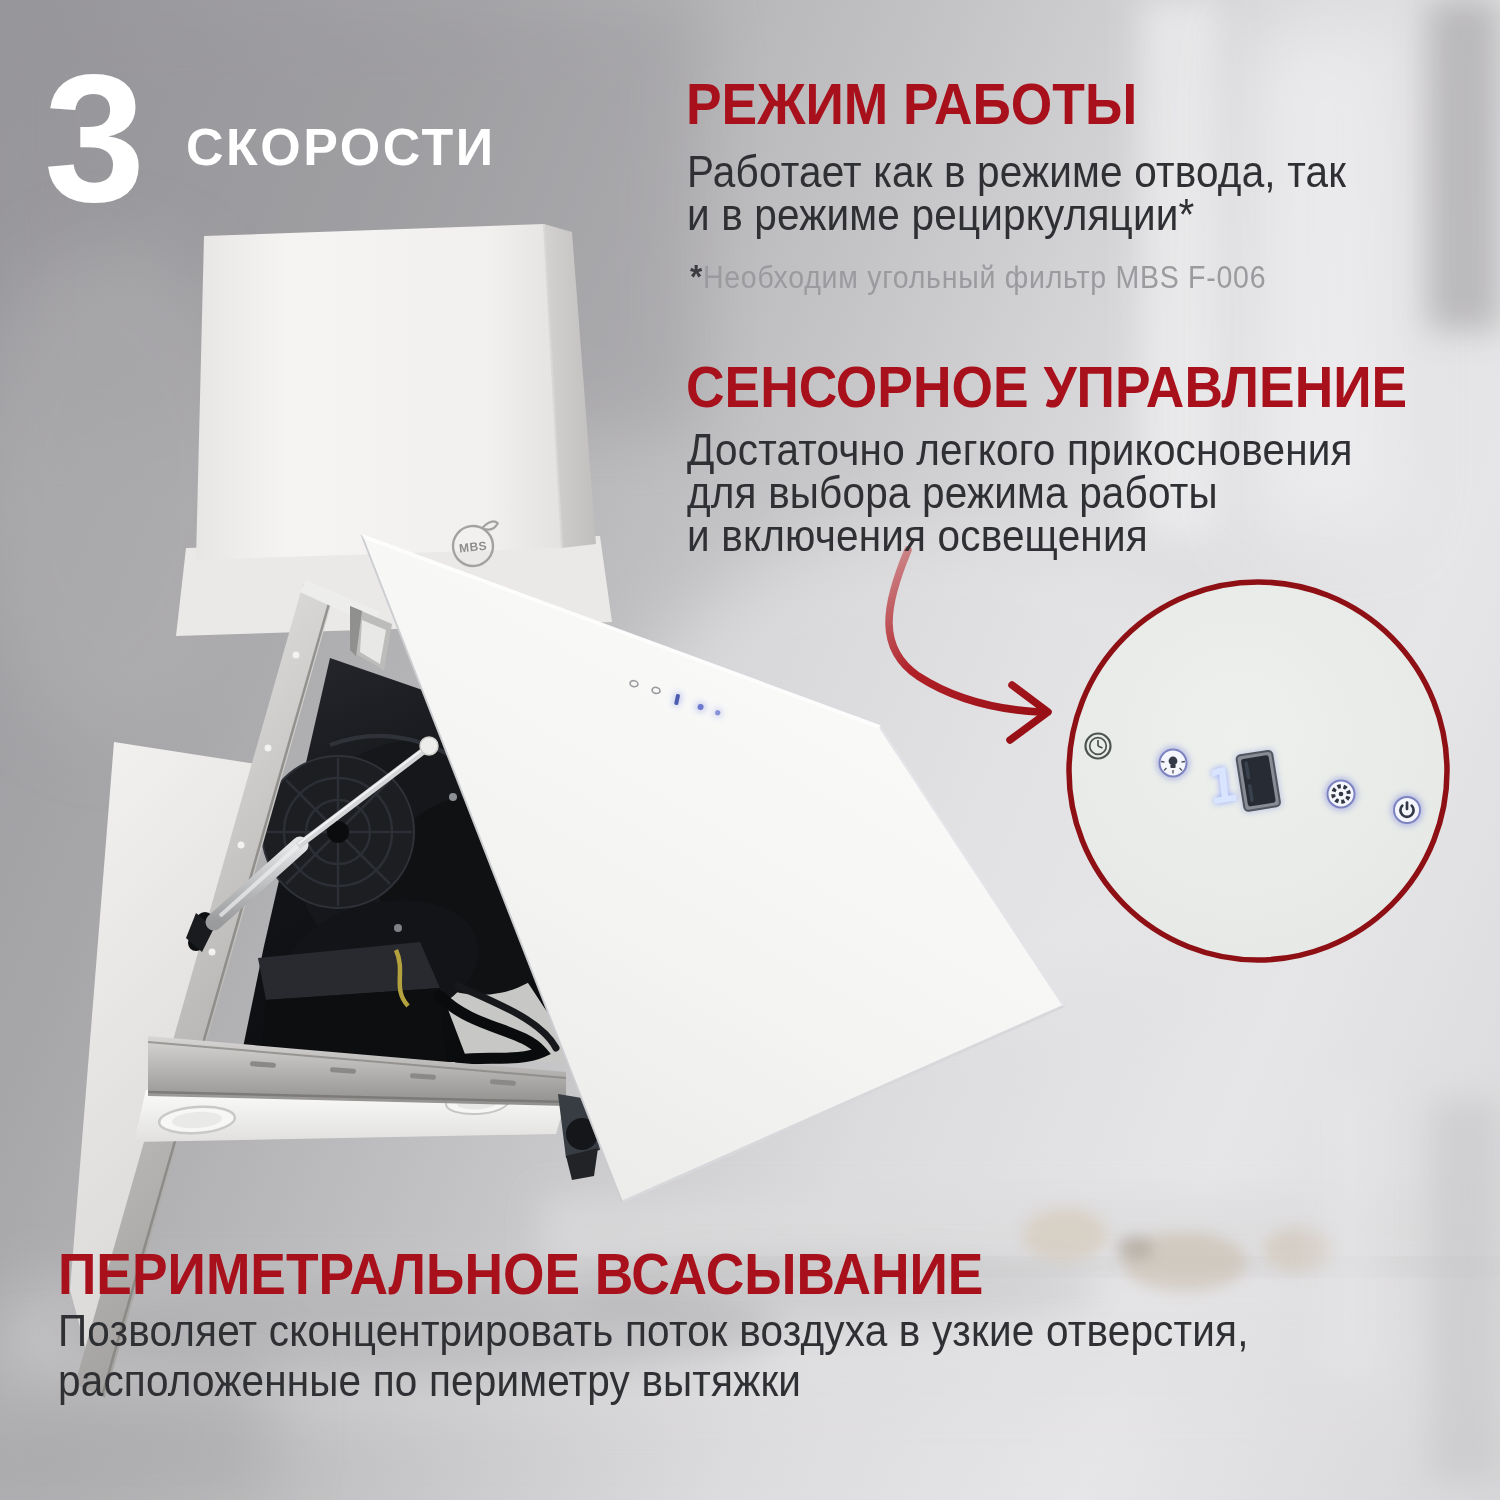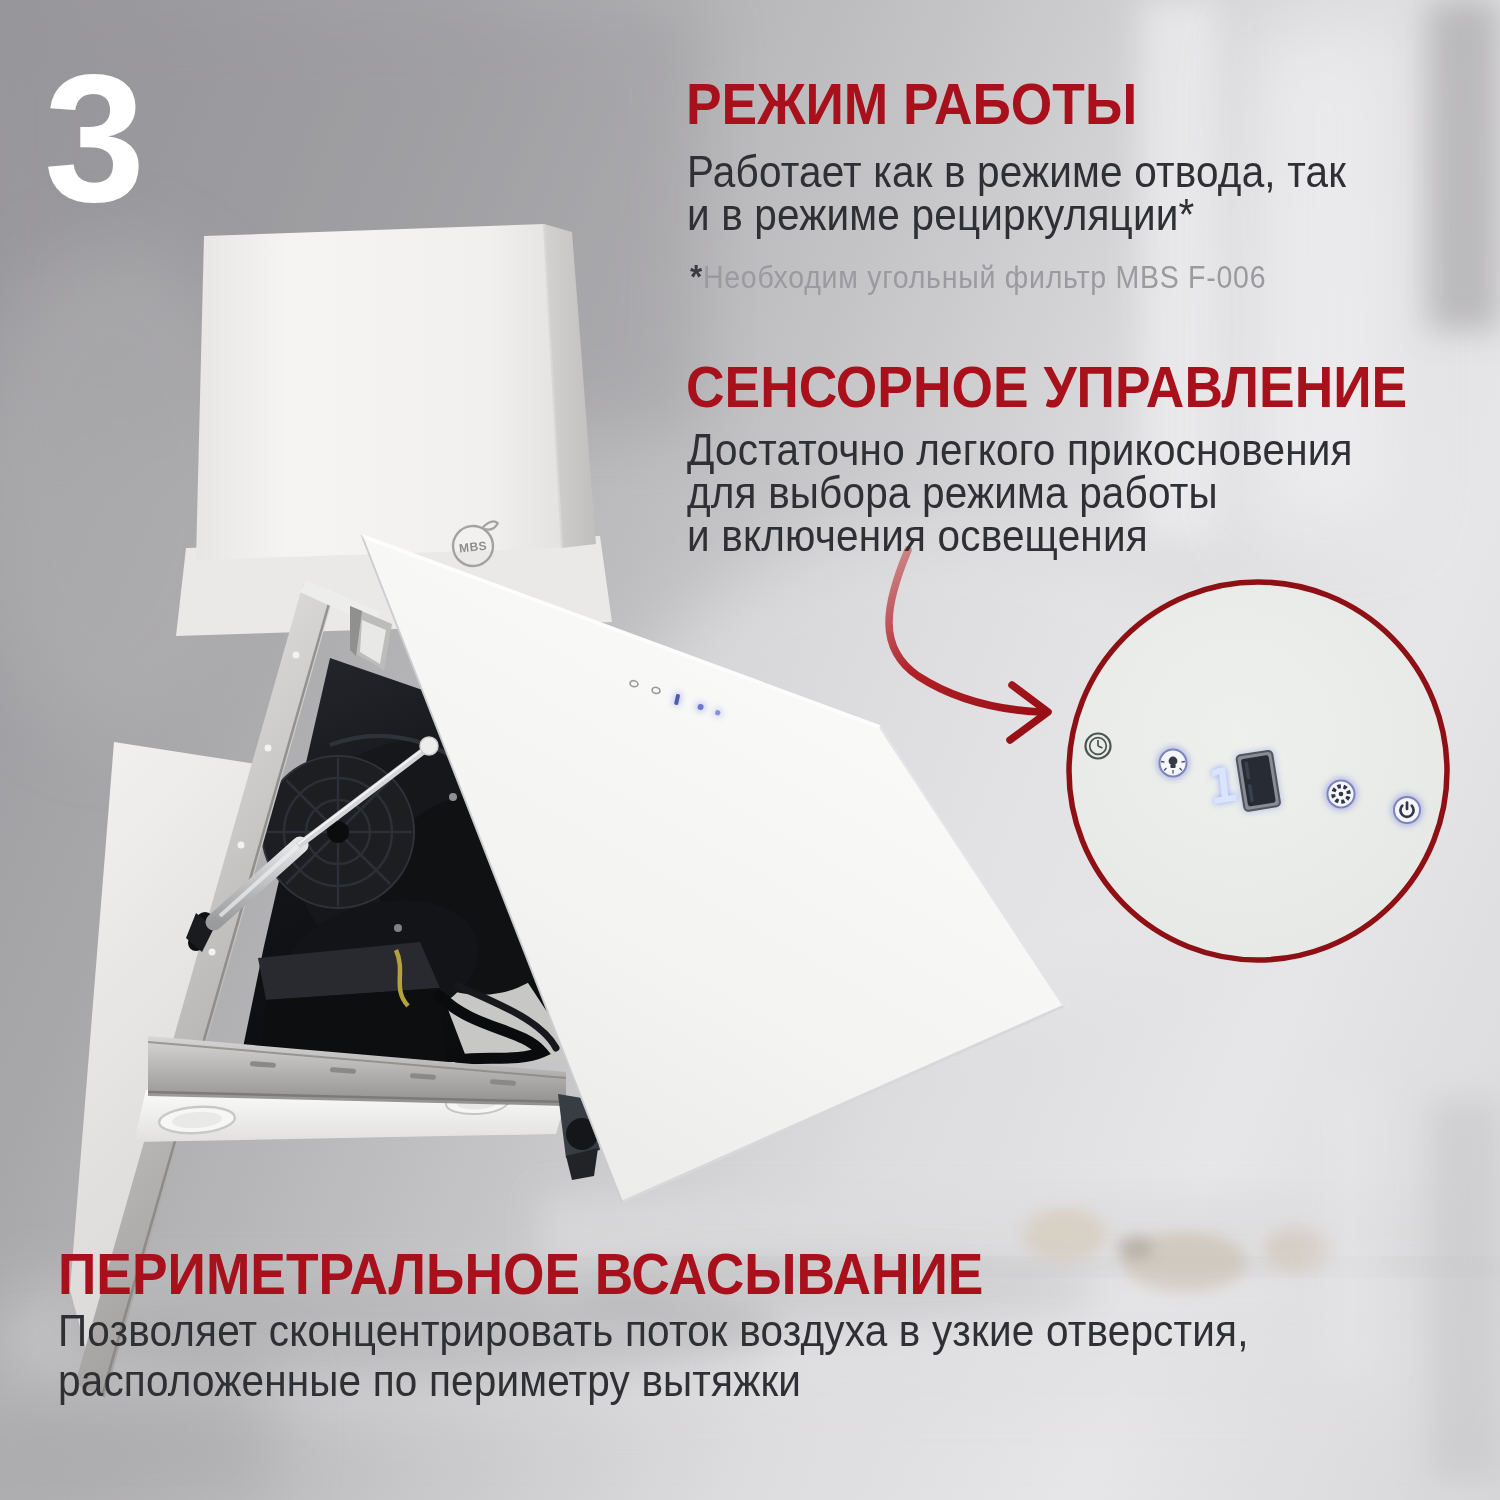--- a/index.html
+++ b/index.html
@@ -293,20 +293,21 @@
       <circle cx="1407" cy="810" r="13" fill="#f5f6fc" stroke="#7d83c0" stroke-width="2"></circle>
       <path d="M 1402.3,805.6 A 6.6,6.6 0 1 0 1411.7,805.6" fill="none" stroke="#333947" stroke-width="2.7" stroke-linecap="round"></path>
       <line x1="1407" y1="802.5" x2="1407" y2="809" stroke="#333947" stroke-width="2.7" stroke-linecap="round"></line>
     </g>
   </g>
 </svg>
 
   <div class="overlay" style="left:44px;top:47px;">
     <span class="num3">3</span>
   </div>
+  <div class="overlay speedlbl" style="left:186px;top:121px;">СКОРОСТИ</div>
 
   <div class="overlay squeeze h-red" style="left:686px;top:74px;">РЕЖИМ РАБОТЫ</div>
   <div class="overlay squeeze body-txt" style="left:687px;top:150px;">Работает как в режиме отвода, так
 и в режиме рециркуляции*</div>
   <div class="overlay squeeze footnote" style="left:690px;top:258px;"><span class="star">*</span><span class="ftxt">Необходим угольный фильтр MBS F-006</span></div>
 
   <div class="overlay squeeze h-red" style="left:686px;top:357px;">СЕНСОРНОЕ УПРАВЛЕНИЕ</div>
   <div class="overlay squeeze body-txt" style="left:687px;top:428px;">Достаточно легкого прикосновения
 для выбора режима работы
 и включения освещения</div>

